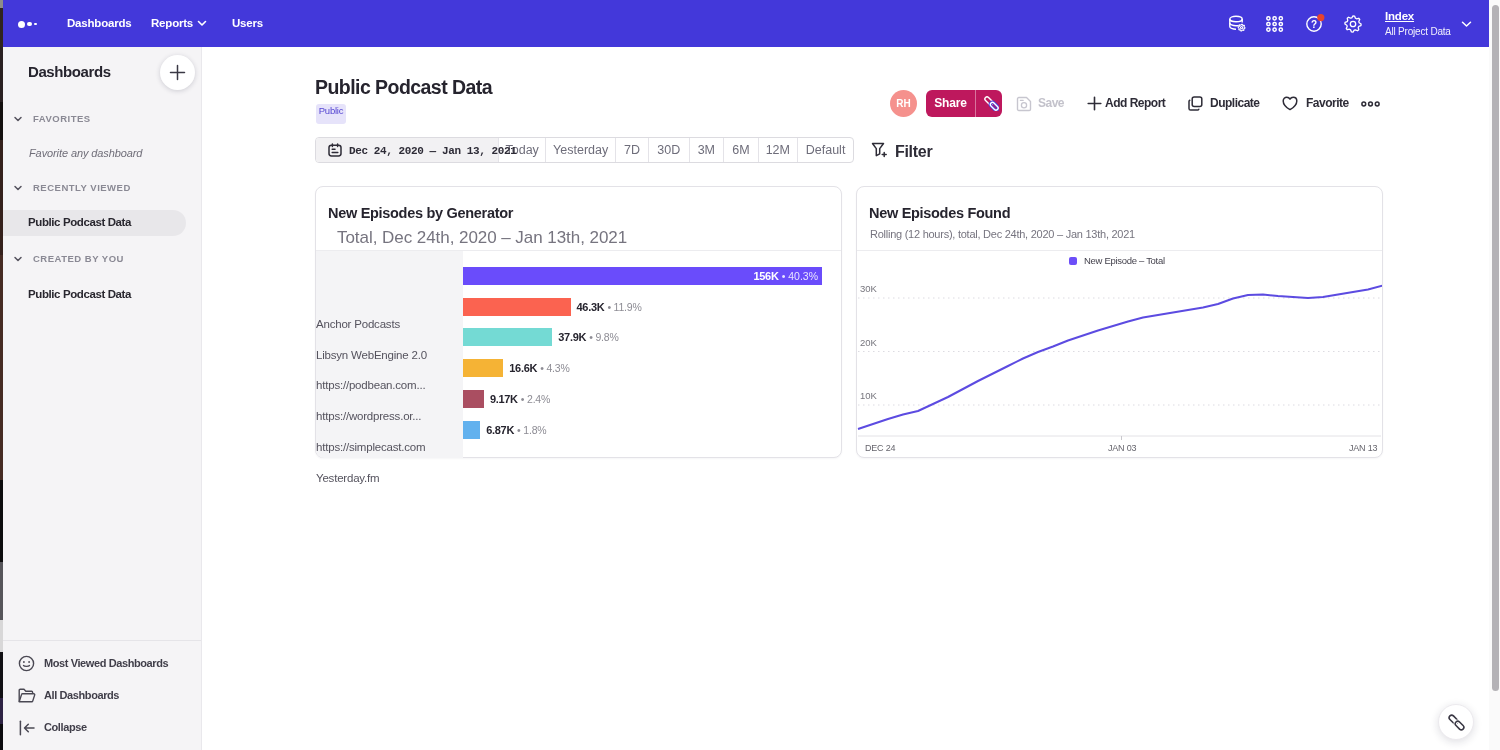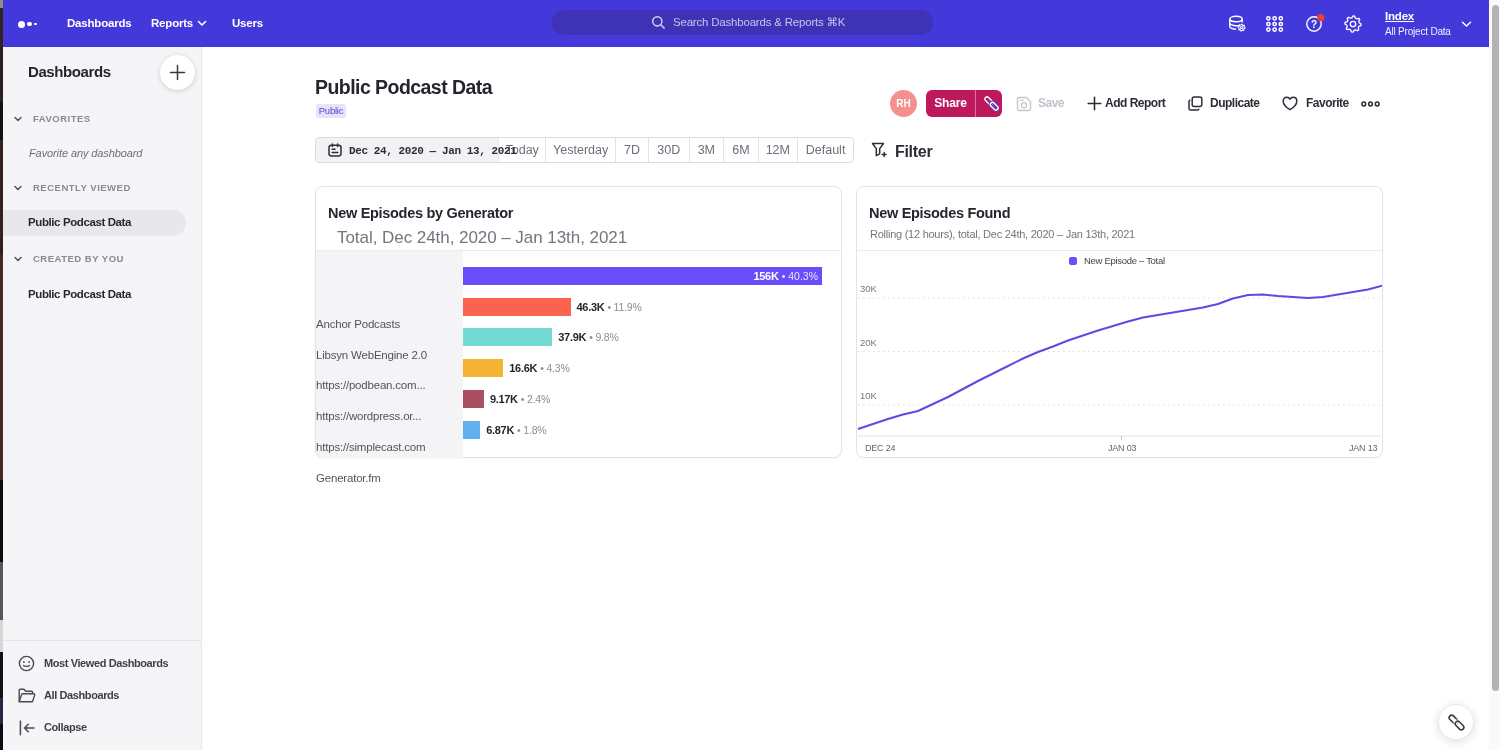--- a/index.html
+++ b/index.html
@@ -19,21 +19,21 @@
   .strip { position:absolute; left:0; width:3px; }
 
   
   #sidebar { position:absolute; left:0; top:47px; width:202px; height:703px; background:#f5f4f6; border-right:1px solid #e9e8ec; }
   .sec { position:absolute; left:33px; font-size:9.5px; font-weight:700; letter-spacing:0.5px; color:#8a8994; }
   .chev { position:absolute; left:13px; width:10px; height:10px; }
   .sideitem { position:absolute; font-size:11.5px; font-weight:700; letter-spacing:-0.4px; color:#29272f; white-space:nowrap; }
 
   
   #title { position:absolute; left:315px; top:76px; font-size:19.5px; font-weight:700; color:#26242e; letter-spacing:-0.55px; }
-  #chip { position:absolute; left:316px; top:104px; width:30px; height:14px; background:#e6e3fa; border-radius:3px; color:#5546d2; font-size:9.5px; line-height:14px; text-align:center; letter-spacing:-0.2px; }
+  #chip { position:absolute; left:316px; top:104px; width:30px; height:20px; background:#e6e3fa; border-radius:3px; color:#5546d2; font-size:9.5px; line-height:14px; text-align:center; letter-spacing:-0.2px; }
 
   
   #toolbar { position:absolute; left:315px; top:137px; height:26px; background:#ffffff; border:1px solid #dcdbe0; border-radius:4px; display:flex; }
   .tseg { height:24px; line-height:24px; text-align:center; font-size:12.5px; color:#6e6d7a; border-right:1px solid #e4e3e8; white-space:nowrap; }
   .tseg:last-child { border-right:none; }
   .albl { position:absolute; top:96px; font-size:12px; font-weight:700; letter-spacing:-0.5px; color:#2e2c37; white-space:nowrap; }
 
   
   .card { position:absolute; top:186px; width:527px; height:272px; background:#ffffff; border:1px solid #e3e2e7; border-radius:8px; box-shadow:0 1px 2px rgba(30,28,54,0.04); }
   .ctitle { position:absolute; left:12px; top:18px; font-size:14.5px; font-weight:700; color:#26242e; letter-spacing:-0.3px; }
@@ -55,27 +55,20 @@
   <div class="abs" style="left:26.8px; top:21.7px; width:4.8px; height:4.8px; border-radius:50%; background:#fff;"></div>
   <div class="abs" style="left:33.7px; top:22.6px; width:2.9px; height:2.9px; border-radius:50%; background:#fff;"></div>
 
   <div class="navitem" style="left:67px;">Dashboards</div>
   <div class="navitem" style="left:151px;">Reports</div>
   <svg class="abs" style="left:197px; top:20px;" width="10" height="7" viewBox="0 0 10 7">
       <path d="M1.5 1.5 L5 5 L8.5 1.5" fill="none" stroke="#fff" stroke-width="1.6" stroke-linecap="round" stroke-linejoin="round"></path>
     </svg>
   <div class="navitem" style="left:232px;">Users</div>
 
-  <div id="search">
-    <svg class="abs" style="left:99px; top:5px;" width="15" height="15" viewBox="0 0 15 15">
-        <circle cx="6.3" cy="6.3" r="4.6" fill="none" stroke="#d4d1f2" stroke-width="1.5"></circle>
-        <path d="M9.8 9.8 L13.2 13.2" stroke="#d4d1f2" stroke-width="1.5" stroke-linecap="round"></path>
-      </svg>
-    <div class="abs" style="left:121px; top:0; line-height:25px;">Search Dashboards &amp; Reports ⌘K</div>
-  </div>
 
   <svg class="abs" style="left:1228px; top:15px;" width="19" height="18" viewBox="0 0 19 18">
     <ellipse cx="8" cy="4" rx="6.2" ry="2.8" fill="none" stroke="#fff" stroke-width="1.4"></ellipse>
     <path d="M1.8 4 V11.5 C1.8 13 4.6 14.3 8 14.3" fill="none" stroke="#fff" stroke-width="1.4"></path>
     <path d="M14.2 4 V7.5" fill="none" stroke="#fff" stroke-width="1.4"></path>
     <path d="M1.8 8 C1.8 9.5 4.6 10.8 8 10.8 C9 10.8 10 10.7 10.8 10.5" fill="none" stroke="#fff" stroke-width="1.4"></path>
     <g transform="translate(13.6,12.6) scale(0.42)">
       <path d="M0 -8.1 L1.58 -7.94 L2.41 -5.82 L3.5 -5.24 L5.73 -5.73 L6.73 -4.5 L5.82 -2.41 L6.18 -1.23 L8.1 0 L7.94 1.58 L5.82 2.41 L5.24 3.5 L5.73 5.73 L4.5 6.73 L2.41 5.82 L1.23 6.18 L0 8.1 L-1.58 7.94 L-2.41 5.82 L-3.5 5.24 L-5.73 5.73 L-6.73 4.5 L-5.82 2.41 L-6.18 1.23 L-8.1 0 L-7.94 -1.58 L-5.82 -2.41 L-5.24 -3.5 L-5.73 -5.73 L-4.5 -6.73 L-2.41 -5.82 L-1.23 -6.18 Z" fill="#4337d8" stroke="#fff" stroke-width="2.6" stroke-linejoin="round"></path>
       <circle cx="0" cy="0" r="2.6" fill="none" stroke="#fff" stroke-width="2.6"></circle>
     </g>
@@ -267,21 +260,21 @@
   <div class="vlabel" style="top:141.4px; left:242.3px;"><span class="vb">37.9K</span> <span class="vp">• 9.8%</span></div>
 
   <div class="rowlabel" style="top:172.1px;">https://wordpress.or...</div>
   <div class="bar" style="top:172.1px; width:40.3px; background:#f5b335;"></div>
   <div class="vlabel" style="top:172.1px; left:193.3px;"><span class="vb">16.6K</span> <span class="vp">• 4.3%</span></div>
 
   <div class="rowlabel" style="top:202.8px;">https://simplecast.com</div>
   <div class="bar" style="top:202.8px; width:20.9px; background:#aa4e61;"></div>
   <div class="vlabel" style="top:202.8px; left:173.9px;"><span class="vb">9.17K</span> <span class="vp">• 2.4%</span></div>
 
-  <div class="rowlabel" style="top:233.5px;">Generator.fm</div>
+  <div class="rowlabel" style="top:233.5px;">Yesterday.fm</div>
   <div class="bar" style="top:233.5px; width:17.1px; background:#62b1ee;"></div>
   <div class="vlabel" style="top:233.5px; left:170.2px;"><span class="vb">6.87K</span> <span class="vp">• 1.8%</span></div>
 </div>
 
 <div class="card" style="left:856px;">
   <div class="ctitle">New Episodes Found</div>
   <div class="csub">Rolling (12 hours), total, Dec 24th, 2020 – Jan 13th, 2021</div>
   <div class="abs" style="left:0; top:63px; width:525px; height:1px; background:#ececef;"></div>
 
   <div class="abs" style="left:211.5px; top:70px; width:8px; height:8px; border-radius:2px; background:#6c4ef8;"></div>

